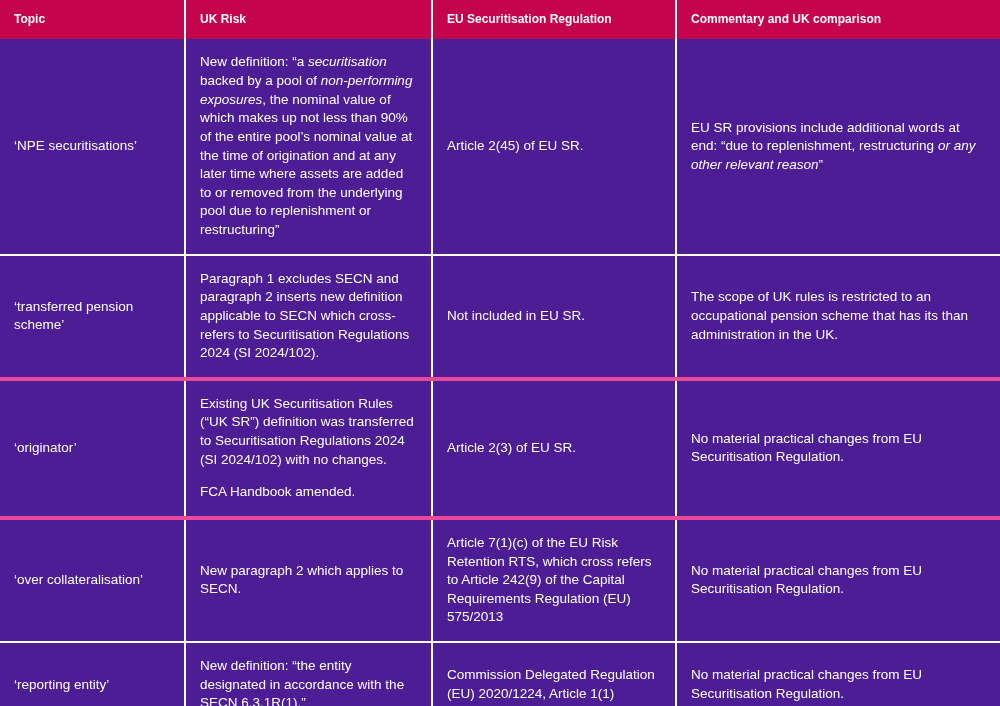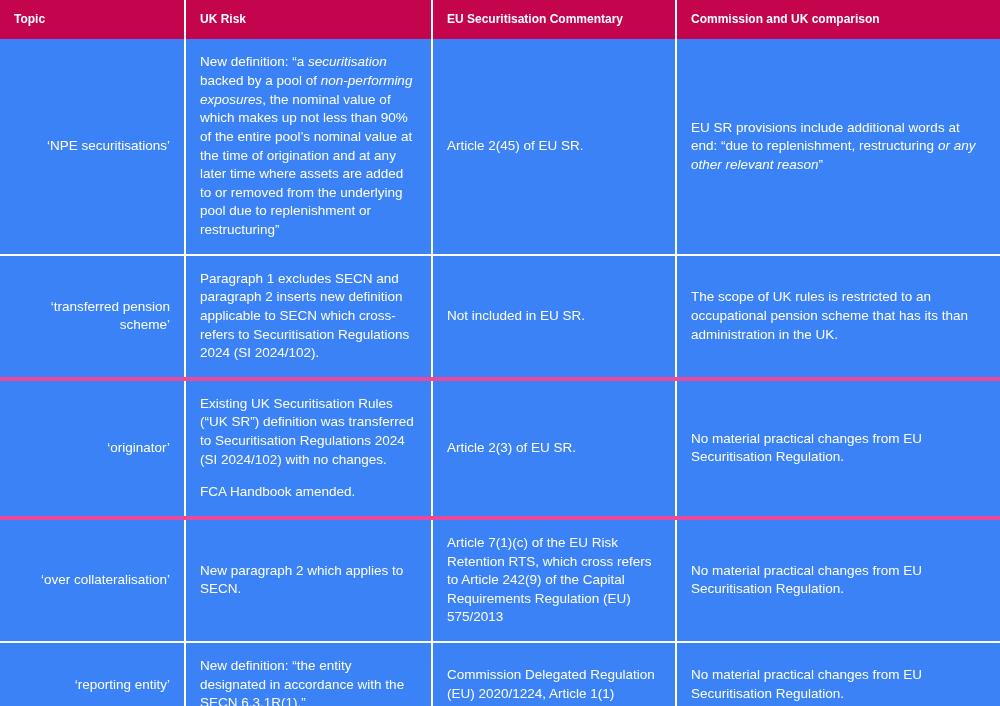--- a/index.html
+++ b/index.html
@@ -30,58 +30,58 @@
     font-weight: bold;
     text-align: left;
     padding: 12px 14px 13px 14px;
     vertical-align: middle;
     border-right: 2px solid #ffffff;
     line-height: 1.2;
   }
   thead th:last-child { border-right: none; }
 
   tbody td {
-    background: #3b82f6;
+    background: #4c1d95;
     color: #ffffff;
     font-size: 13.5px;
     line-height: 1.38;
     padding: 14px 14px 14px 14px;
     vertical-align: middle;
     border-right: 2px solid #ffffff;
     border-bottom: 2px solid #ffffff;
     margin-left: 20px;
   }
   tbody td:last-child { border-right: none; }
   tbody tr:last-child td { border-bottom: none; }
 
   
   tbody tr.group-end td { border-bottom: 4px solid #ec4899; }
 
-  td.topic { vertical-align: middle; text-align: right; }
+  td.topic { vertical-align: middle; }
   td p { margin: 0; }
   td p + p { margin-top: 14px; }
 
   em { font-style: italic; }
 </style>
 </head>
 <body>
 
 <table id="comparison-table">
   <colgroup>
     <col class="c1">
     <col class="c2">
     <col class="c3">
     <col class="c4">
   </colgroup>
   <thead>
     <tr>
       <th>Topic</th>
       <th>UK Risk</th>
-      <th>EU Securitisation Commentary</th>
-      <th>Commission and UK comparison</th>
+      <th>EU Securitisation Regulation</th>
+      <th>Commentary and UK comparison</th>
     </tr>
   </thead>
   <tbody>
 
     <tr>
       <td class="topic">‘NPE securitisations’</td>
       <td>
         <p>New definition: “a <em>securitisation</em> backed by a pool of <em>non-performing exposures</em>, the nominal value of which makes up not less than 90% of the entire pool’s nominal value at the time of origination and at any later time where assets are added to or removed from the underlying pool due to replenishment or restructuring”</p>
       </td>
       <td>Article 2(45) of EU SR.</td>

